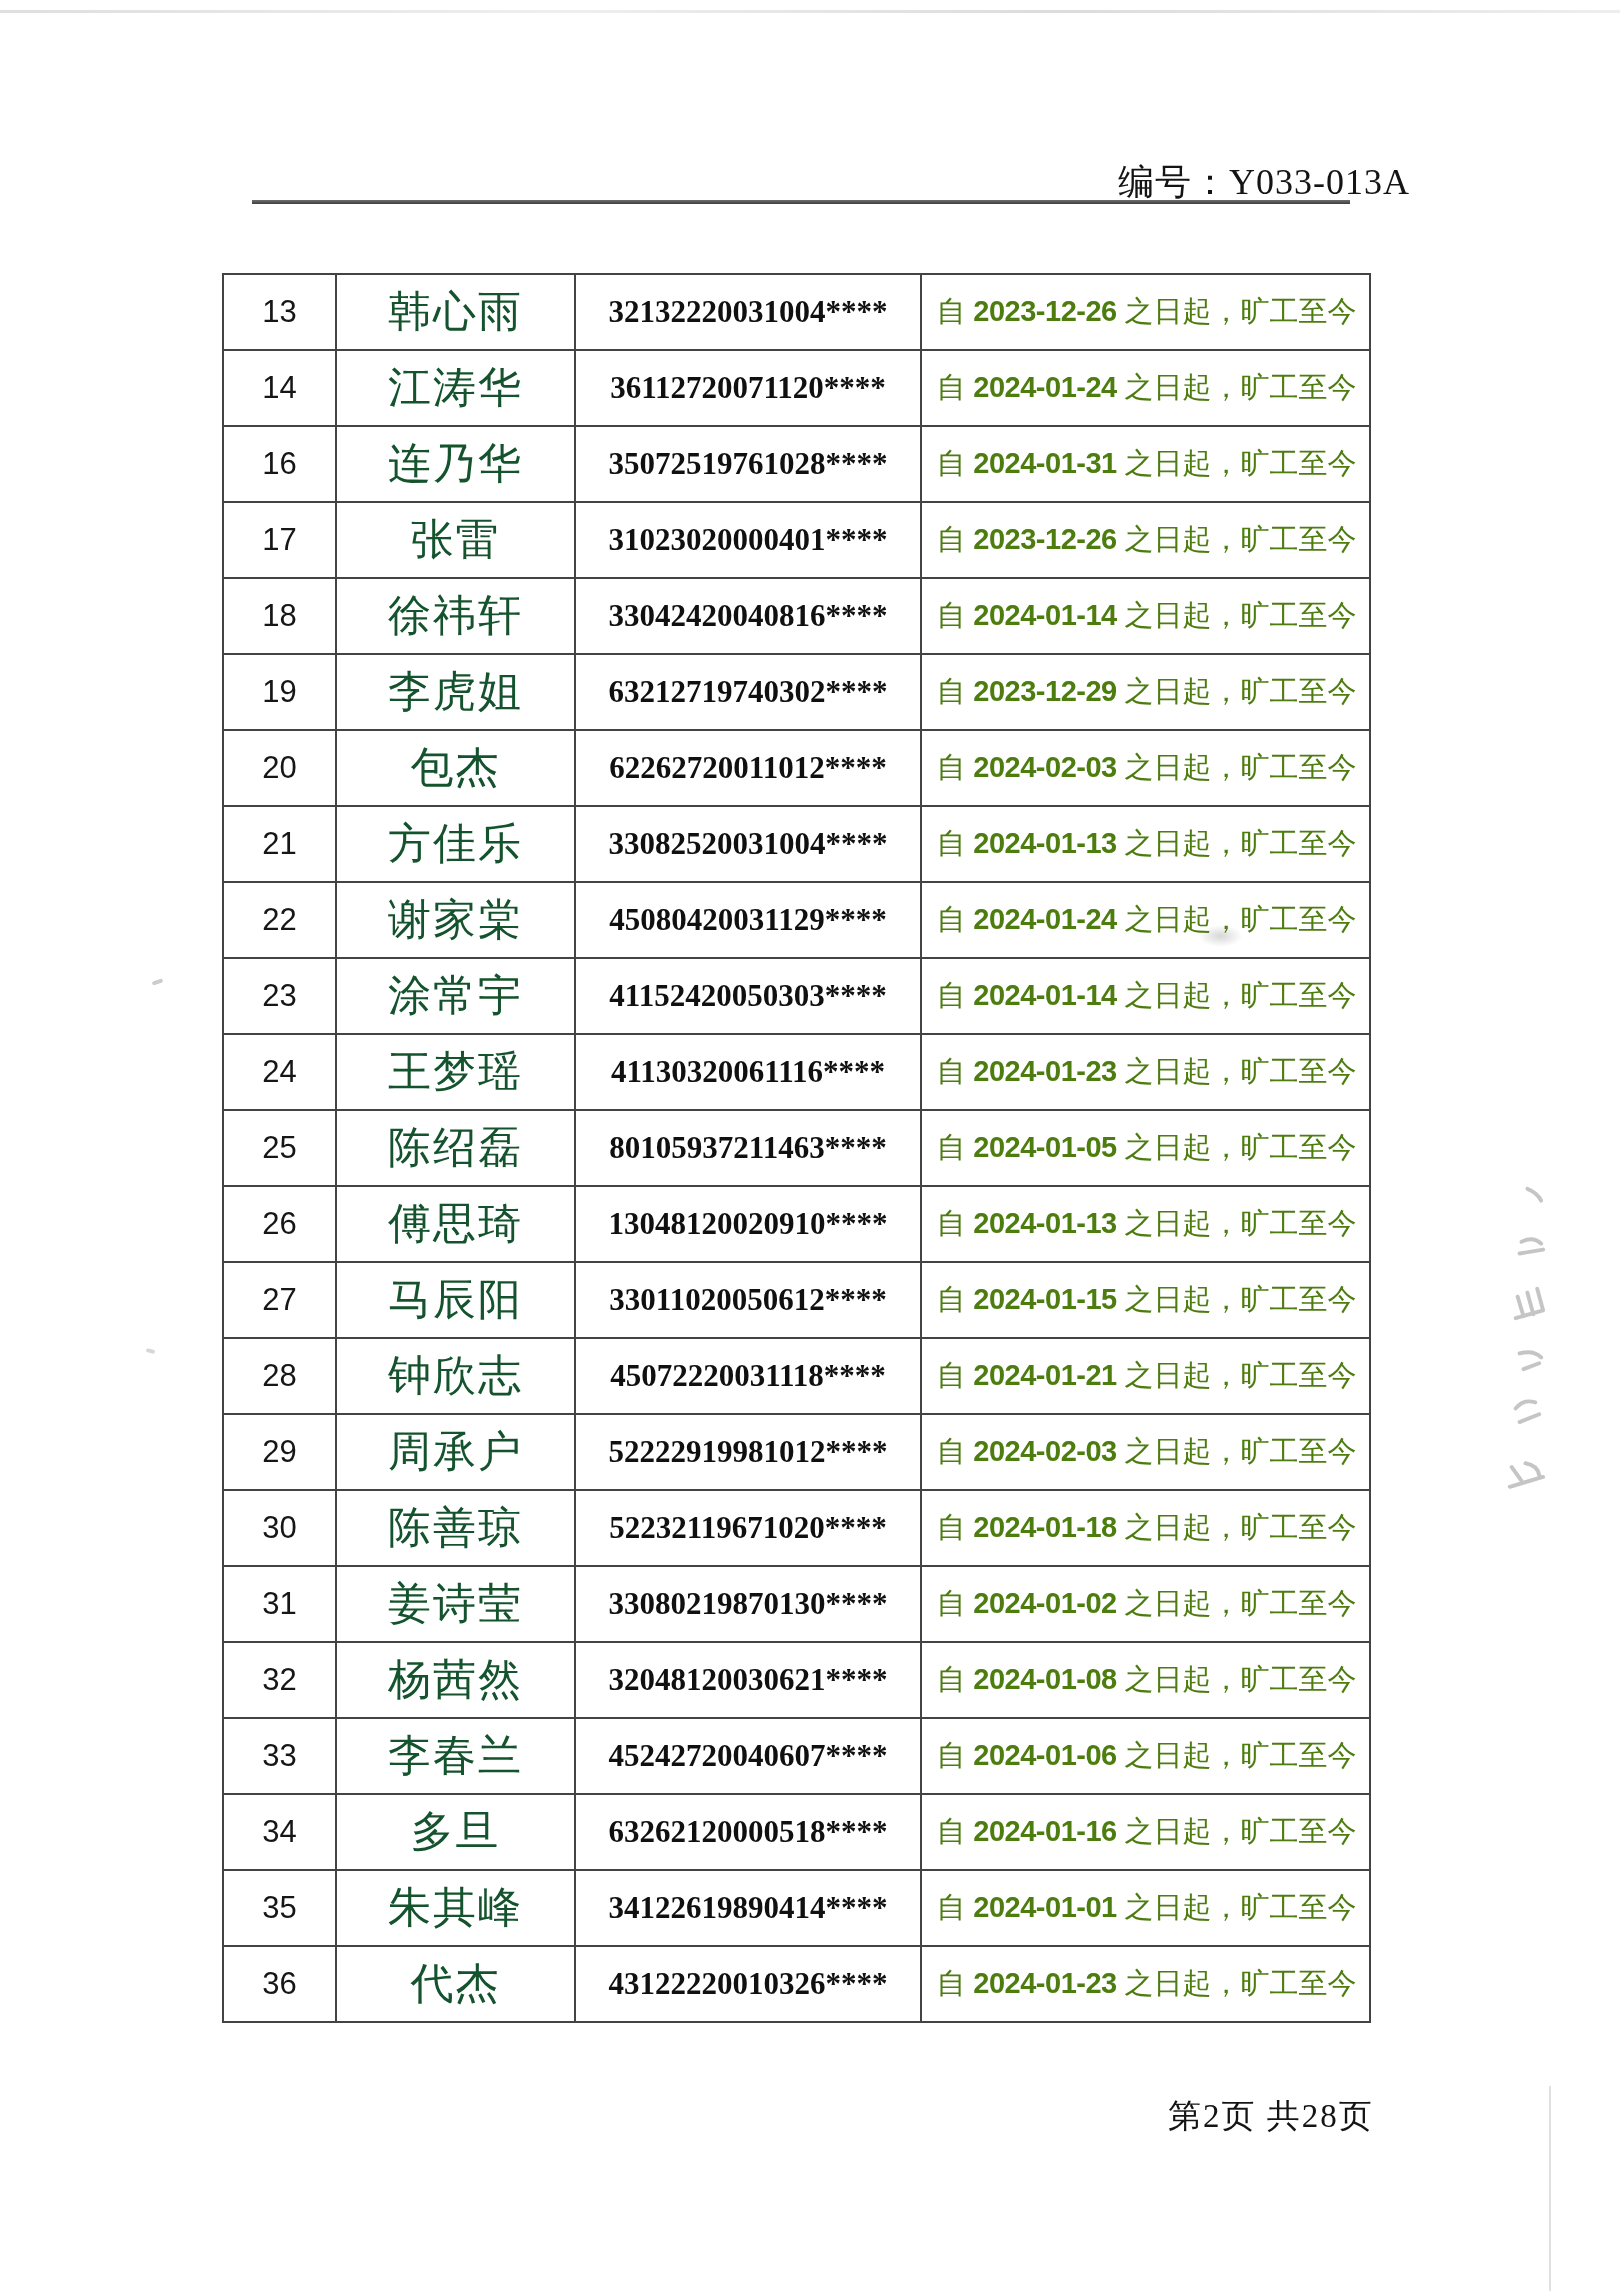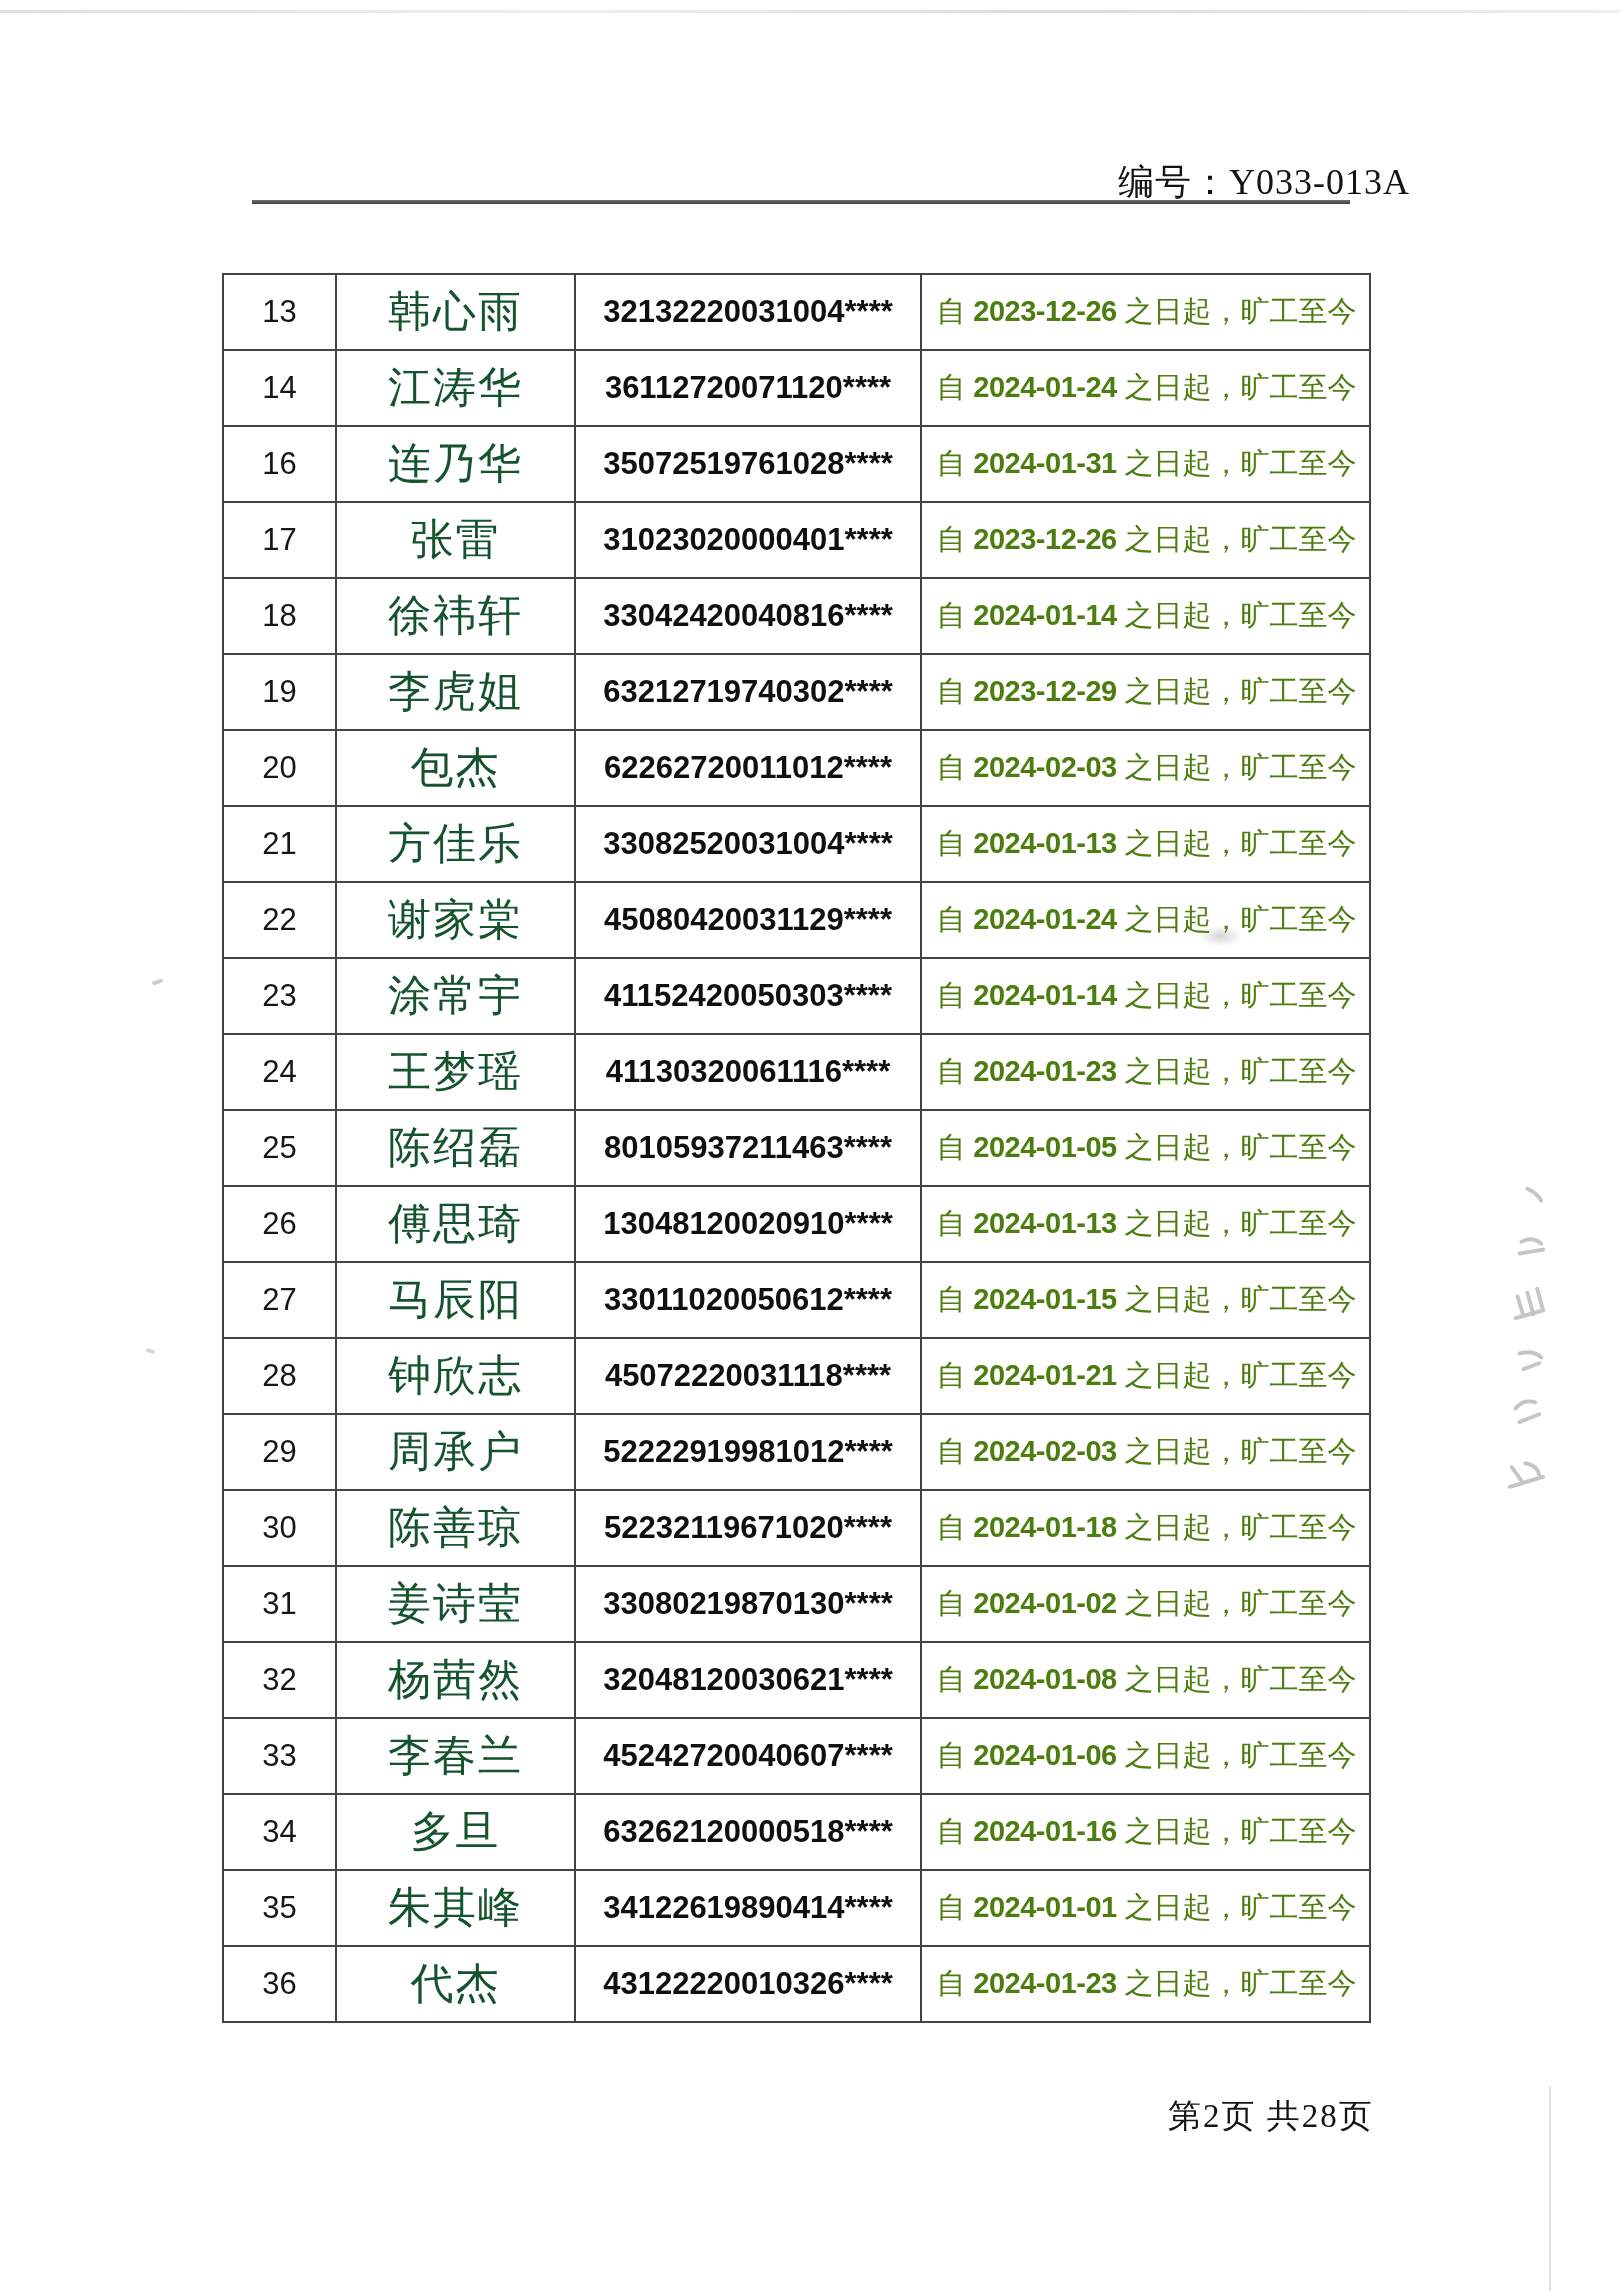--- a/index.html
+++ b/index.html
@@ -37,21 +37,21 @@
     margin-top:44px;
   }
   table.roster td {
     border:2px solid #434343;
     height:74px;
     text-align:center; vertical-align:middle;
     padding:0; white-space:nowrap; overflow:hidden;
   }
   td.col-no   { font-family:"Liberation Sans", sans-serif; font-size:31px; color:#161616; }
   td.col-name { font-size:43px; letter-spacing:2px; color:#14532d; }
-  td.col-id   { font-family:Liberation Sans, sans-serif; font-size:31px; font-weight:700; color:#101010; }
+  td.col-id   { font-family:Liberation Serif, serif; font-size:31px; font-weight:700; color:#101010; }
   td.col-date { font-size:29px; color:#4d7c0f; }
   td.col-date .num {
     font-family:"Liberation Sans", sans-serif; font-weight:700;
     font-size:29px; letter-spacing:-0.5px; padding:0 7.8px;
   }
   td.col-date .pre { padding-left:2px; }
 
   .page-footer {
     position:absolute; left:1168px; top:2094px;
     font-size:33px; letter-spacing:2px; color:#141414;

